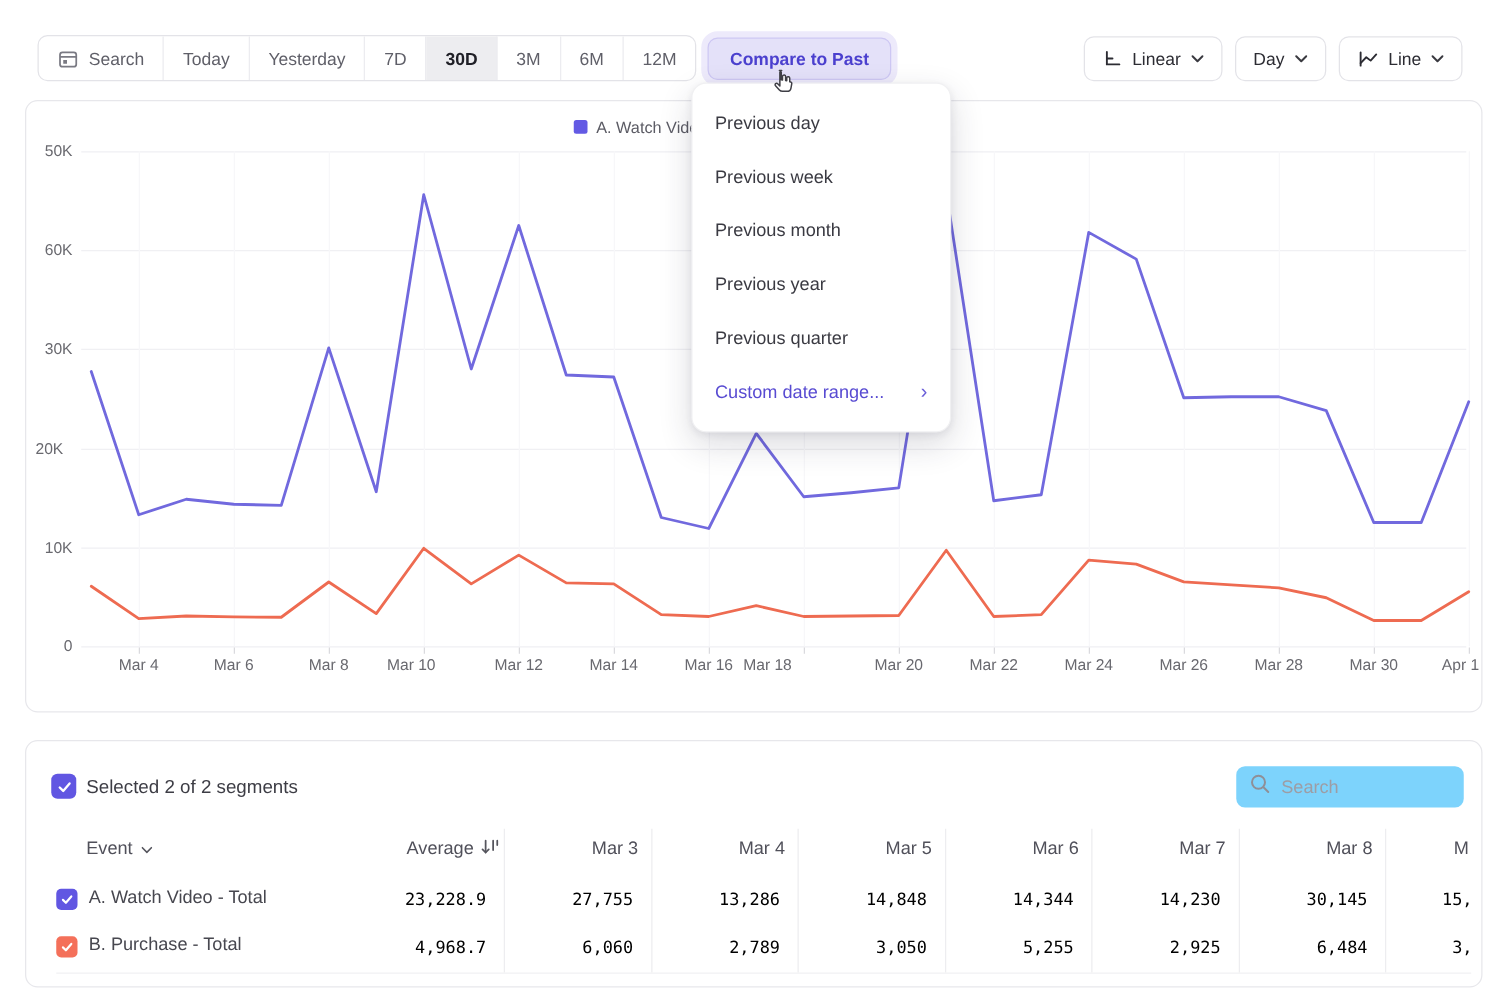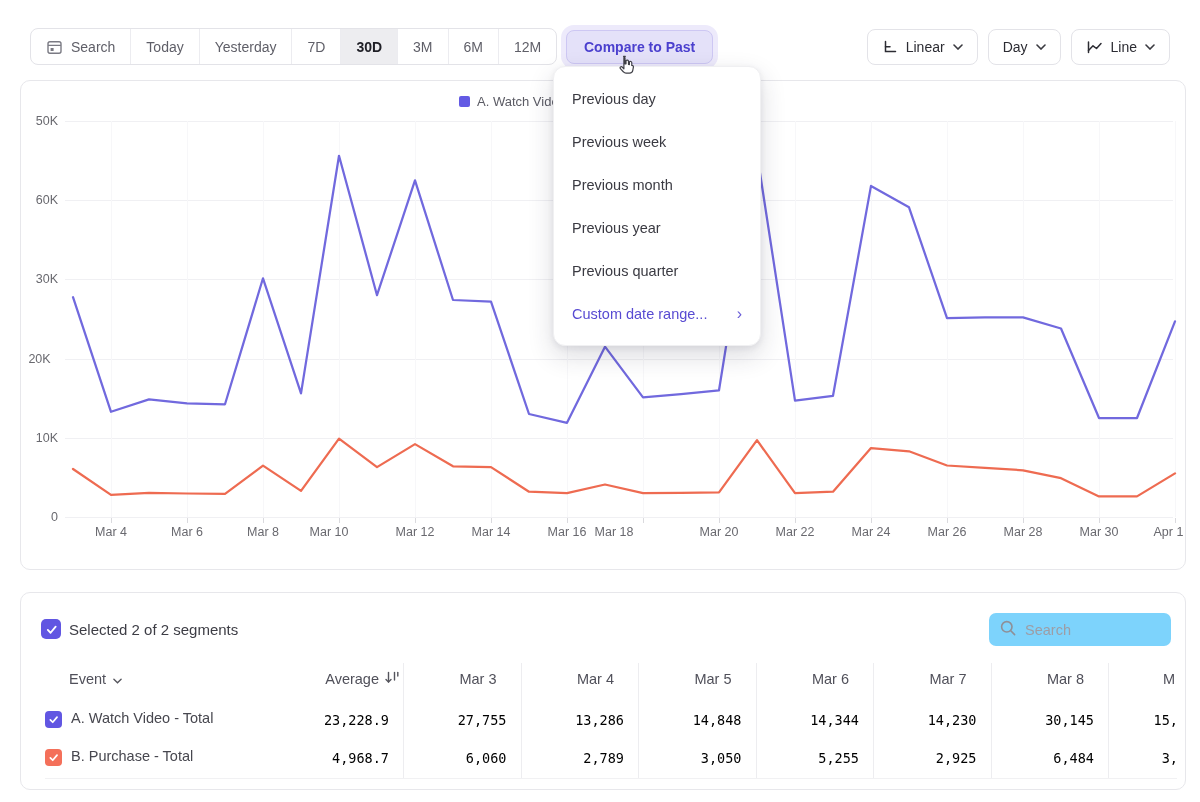--- a/index.html
+++ b/index.html
@@ -68,21 +68,21 @@
   #search-box input { border:none; outline:none; background:transparent; font-size:14.5px;
     color:#3c3c44; width:130px; margin-left:8px;
     font-family:"Liberation Sans", sans-serif; }
   #search-box input::placeholder { color:#9d9da5; }
 
   .divider { position:absolute; top:70px; height:115px; width:1px; background:#ededf0; }
   #row-bottom-line { position:absolute; left:24px; top:185px; width:1132px; height:1px;
     background:#f1f1f3; }
   .th { position:absolute; top:72px; height:28px; display:flex; align-items:center;
     justify-content:flex-end; font-size:14.5px; color:#50505a; }
-  .th.date { padding-right:24px; }
+  .th.date { padding-right:10px; }
   #th-event { left:48px; justify-content:flex-start; gap:7px; cursor:pointer;text-align:center; }
   #th-average { padding-right:2px; gap:5px; cursor:pointer; }
   .trow { position:absolute; left:0; width:1166px; height:38px; }
   .row-label { position:absolute; left:50px; top:9px; font-size:14.5px; color:#47474f; }
   .cell { position:absolute; top:9px; height:20px; display:flex; align-items:center;
     justify-content:flex-end; padding-right:14px;
     font-family:"DejaVu Sans Mono", monospace; font-size:13.5px; color:#000000; }
   .cell.clipped { padding-right:0; }
 </style>
 </head>

